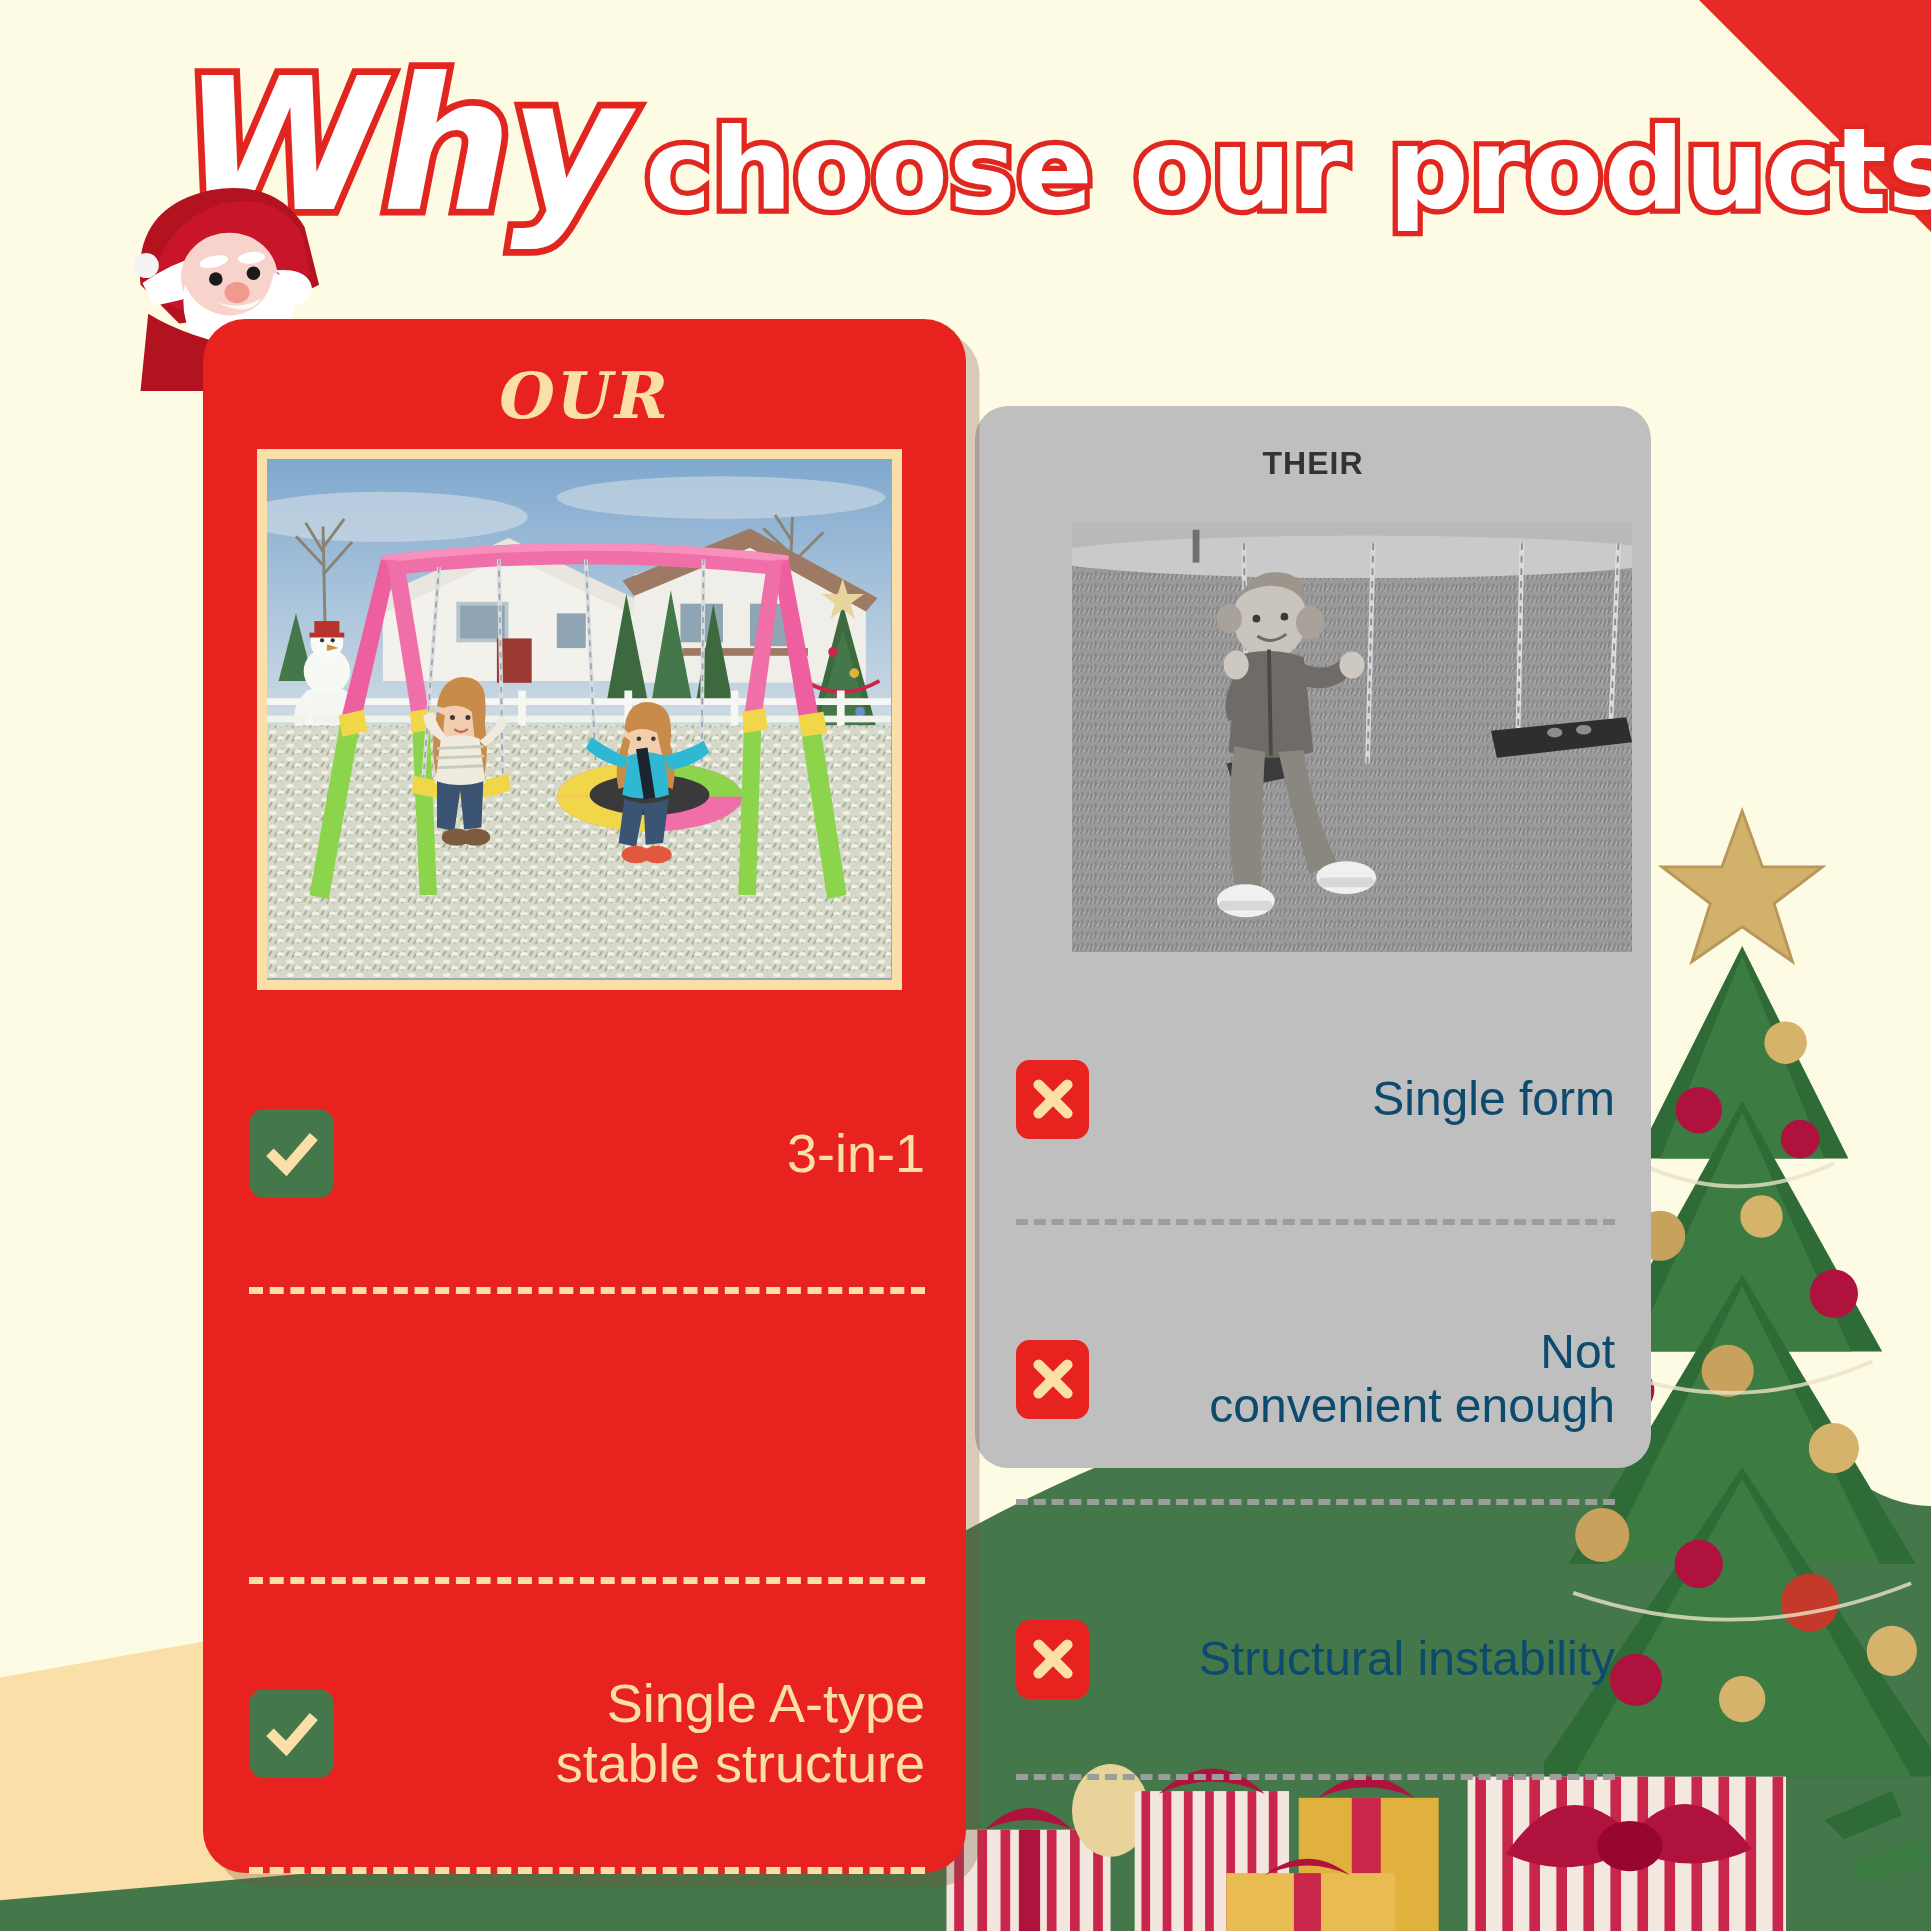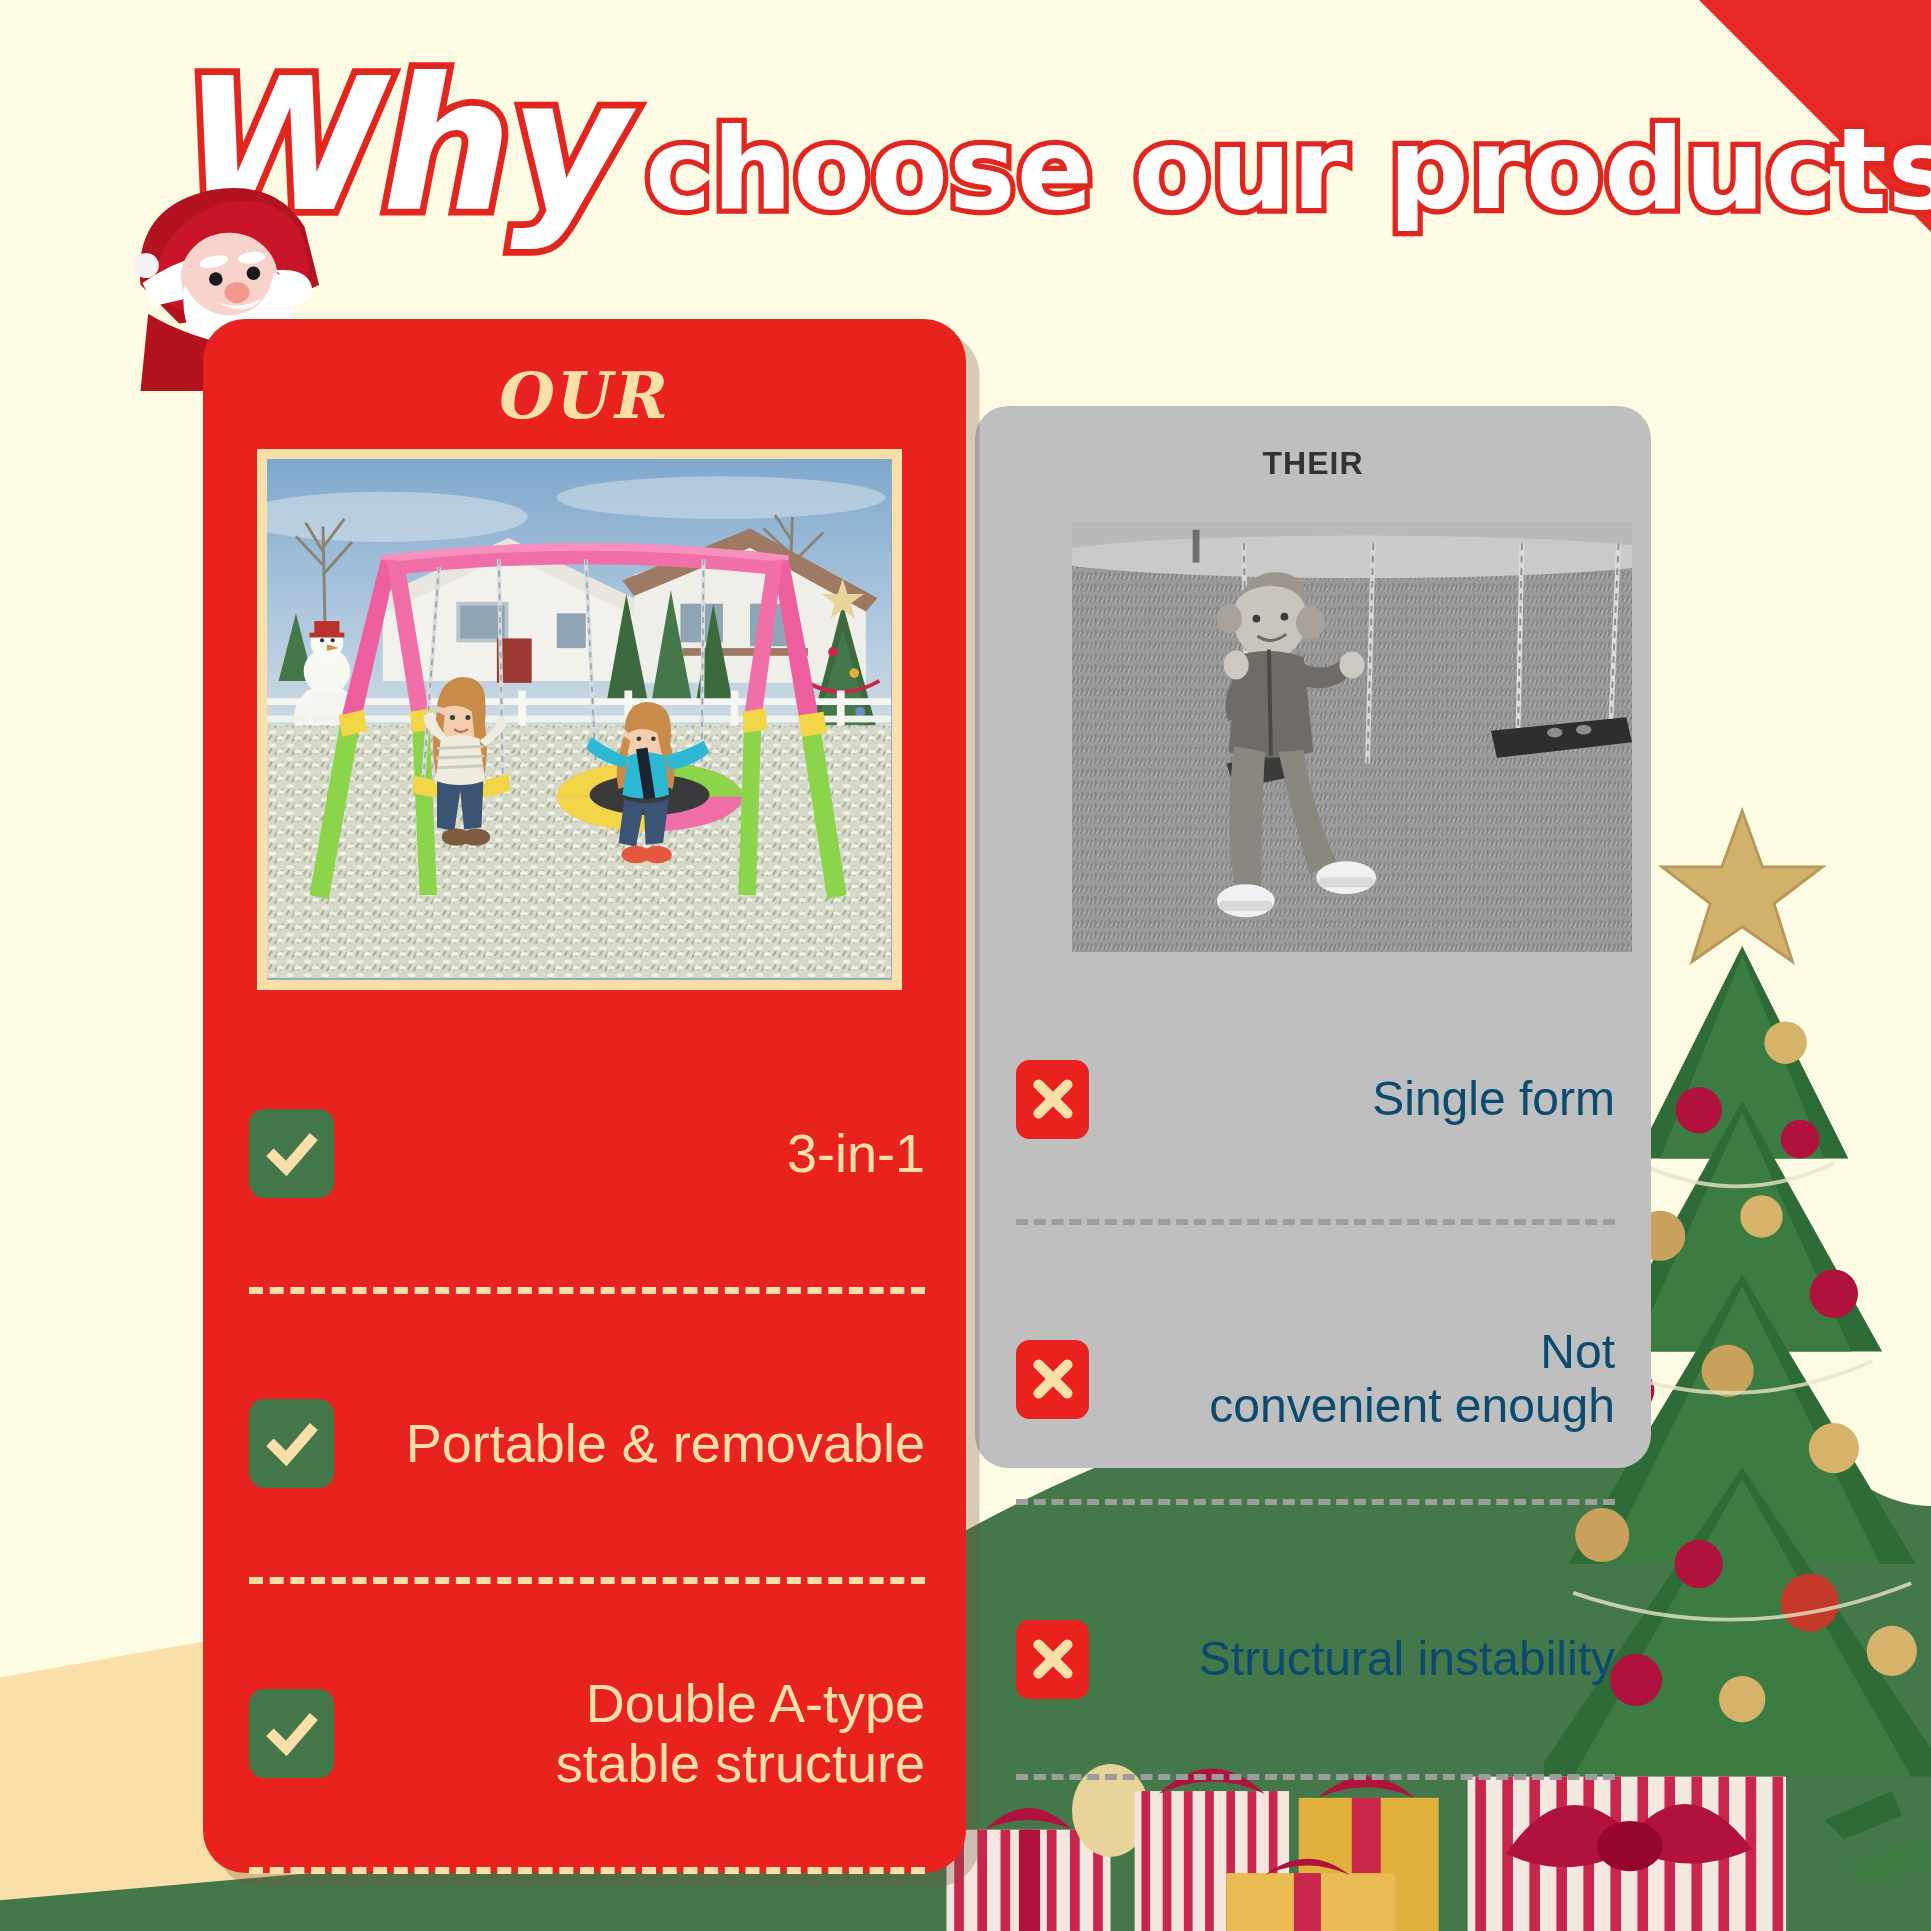--- a/index.html
+++ b/index.html
@@ -625,42 +625,32 @@
               </svg>
           </div>
           <div class="orow-text">
             <div>3-in-1</div>
           </div>
         </div>
         <div class="odash"></div>
       </div>
 
       <div class="orow">
-        <div class="orow-inner">
-          <div class="checkbox-g">
-            <svg viewBox="0 0 58 58">
-                <path d="M10 31 L23 44 L48 15" stroke="#FAE0A8" stroke-width="11" fill="none" stroke-linecap="square"></path>
-              </svg>
-          </div>
-          <div class="orow-text">
-            <span>Portable &amp; removable</span>
-          </div>
-        </div>
         <div class="odash"></div>
       </div>
 
       <div class="orow">
         <div class="orow-inner">
           <div class="checkbox-g">
             <svg viewBox="0 0 58 58">
                 <path d="M10 31 L23 44 L48 15" stroke="#FAE0A8" stroke-width="11" fill="none" stroke-linecap="square"></path>
               </svg>
           </div>
           <div class="orow-text">
-            <div>Double A-type</div>
+            <div>Single A-type</div>
             <div>stable structure</div>
           </div>
         </div>
         <div class="odash"></div>
       </div>
     </div>
   </div>
 
 </div>
 

